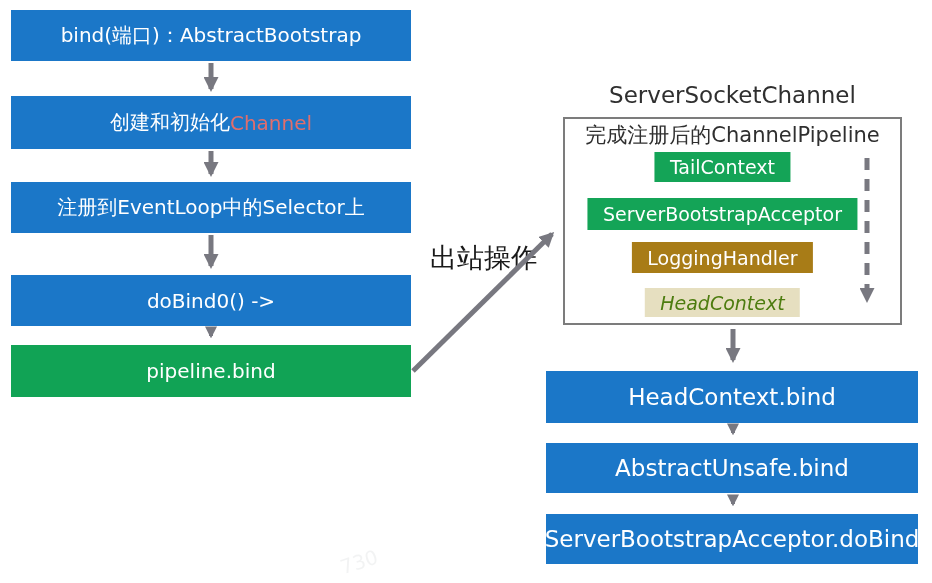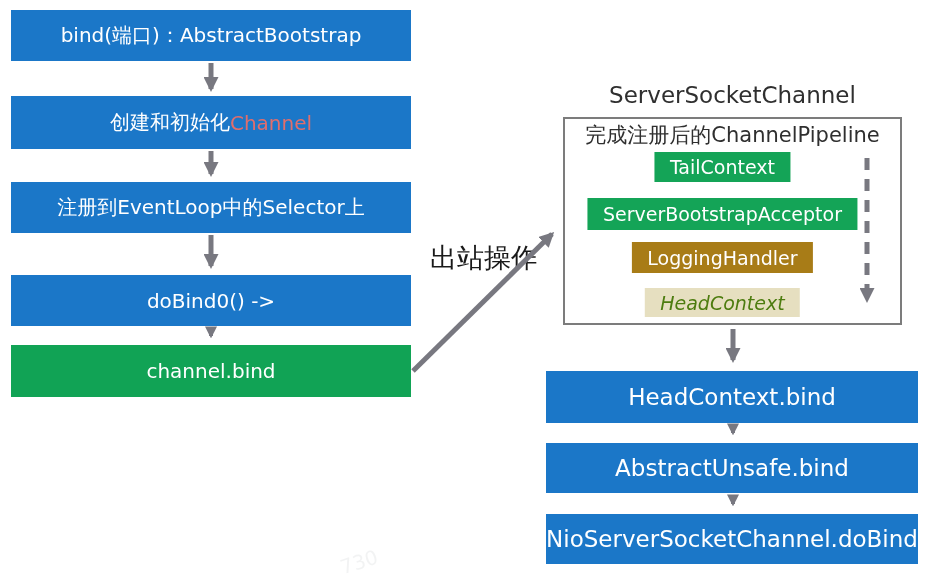--- a/index.html
+++ b/index.html
@@ -104,21 +104,21 @@
 
   <div class="box box-blue left-box" style="top:182px; height:51px;">
     <span>注册到EventLoop中的Selector上</span>
   </div>
 
   <div class="box box-blue left-box" style="top:275px; height:51px;gap:16px;">
     <span>doBind0() -&gt; </span>
   </div>
 
   <div class="box box-green left-box" style="top:345px; height:52px;">
-    <span>channel.bind</span>
+    <span>pipeline.bind</span>
   </div>
 
   <div class="edge-label">出站操作</div>
 
   <div class="panel-title">ServerSocketChannel</div>
 
   <div class="panel">
     <div class="panel-heading">完成注册后的ChannelPipeline</div>
 
     <div class="chip chip-green" style="top:33px; height:30px;">
@@ -137,21 +137,21 @@
 
   <div class="box box-blue bottom-box" style="top:443px; height:50px;">
     <span>AbstractUnsafe.bind</span>
   </div>
 
   <div class="box box-blue bottom-box" style="top:371px; height:52px;">
     <span>HeadContext.bind</span>
   </div>
 
   <div class="box box-blue bottom-box" style="top:514px; height:50px;">
-    <span>NioServerSocketChannel.doBind</span>
+    <span>ServerBootstrapAcceptor.doBind</span>
   </div>
 
   <div class="watermark">730</div>
 
   <svg class="arrow-layer" width="932" height="583" viewBox="0 0 932 583">
     <defs>
       <marker id="ah" viewBox="0 0 10 10" refX="8" refY="5" markerWidth="3" markerHeight="3" orient="auto">
         <path d="M0,0 L10,5 L0,10 z" fill="#787880"></path>
       </marker>
     </defs>

